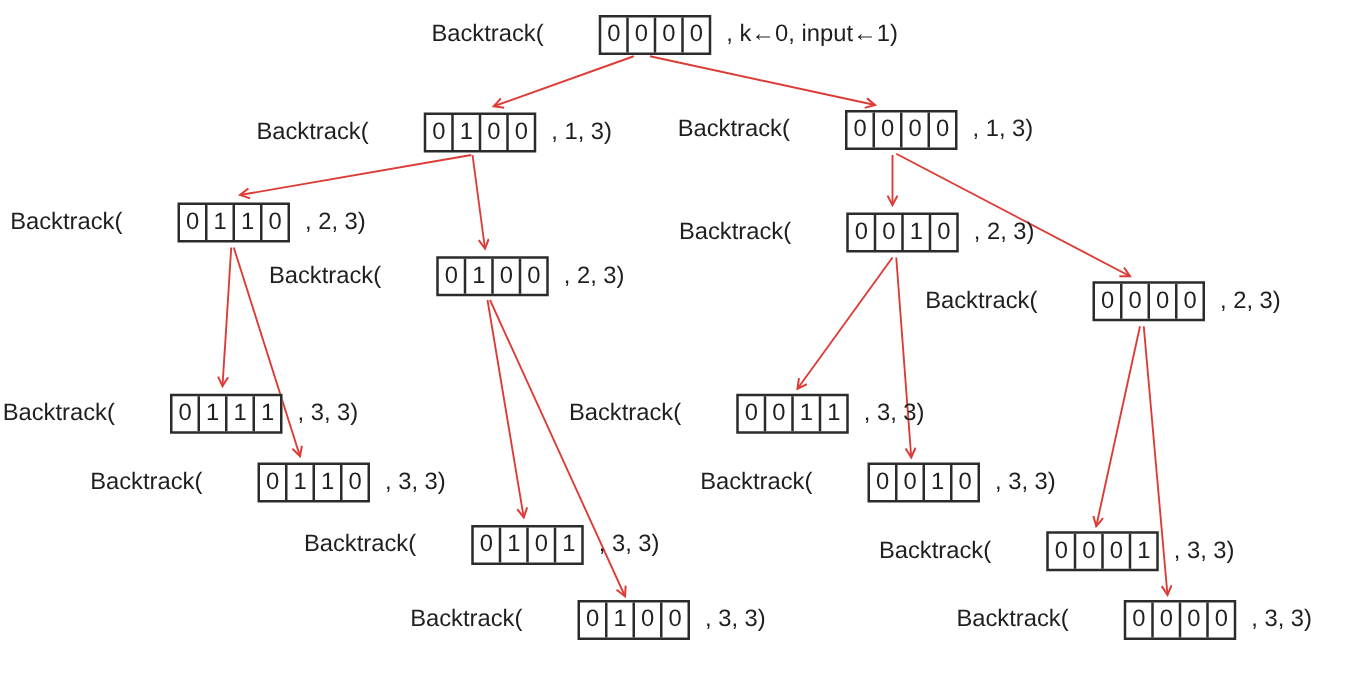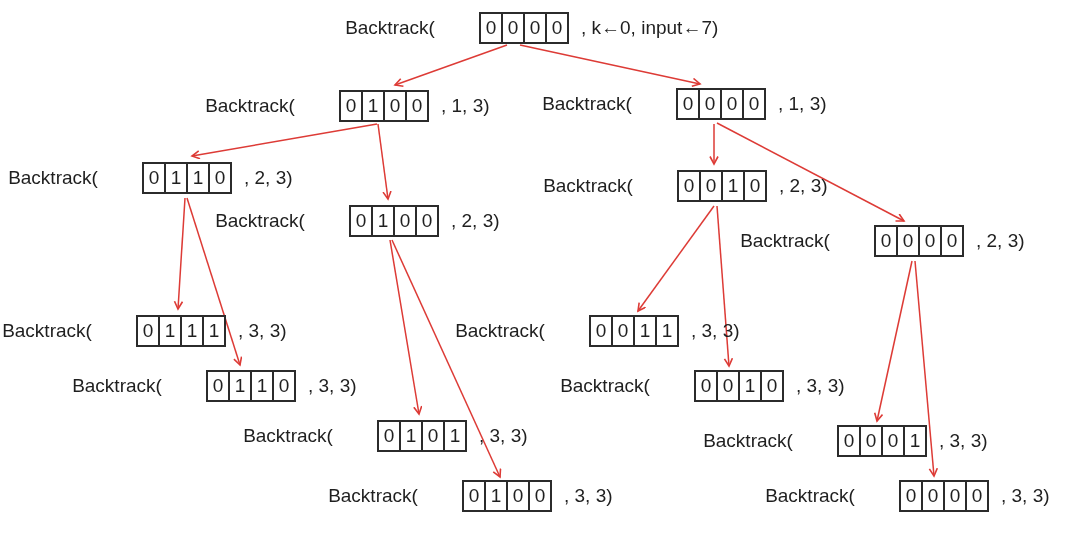--- a/index.html
+++ b/index.html
@@ -85,21 +85,21 @@
   </svg>
 
   <div class="node" style="left:315px; top:11px;">
     <span class="nlabel">Backtrack(</span>
     <span class="cells">
       <span class="cell">0</span>
       <span class="cell">0</span>
       <span class="cell">0</span>
       <span class="cell">0</span>
     </span>
-    <span class="nsuffix">, k←0, input←7)</span>
+    <span class="nsuffix">, k←0, input←1)</span>
   </div>
 
   <div class="node" style="left:175px; top:89px;">
     <span class="nlabel">Backtrack(</span>
     <span class="cells">
       <span class="cell">0</span>
       <span class="cell">1</span>
       <span class="cell">0</span>
       <span class="cell">0</span>
     </span>

